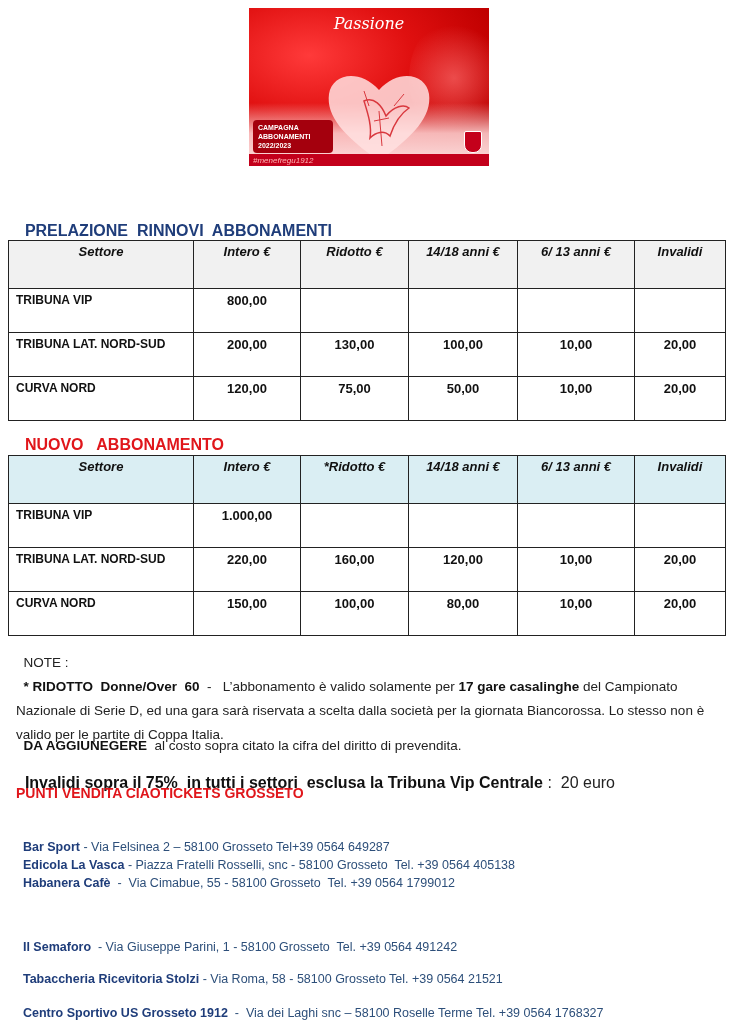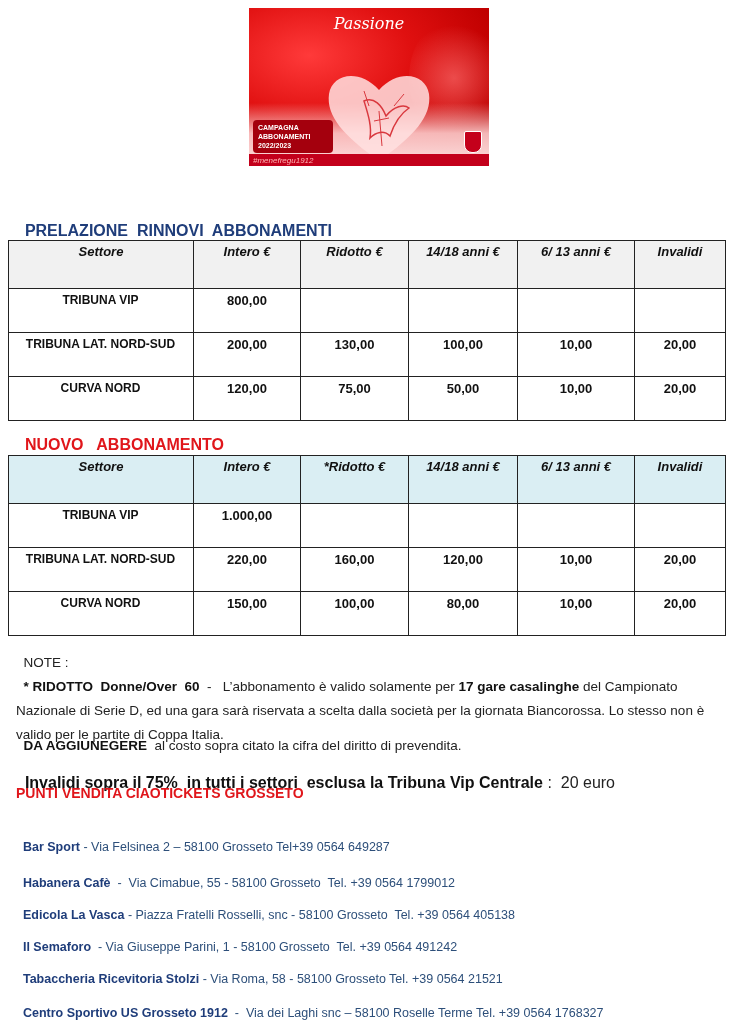--- a/index.html
+++ b/index.html
@@ -28,21 +28,21 @@
   .h { position: absolute; left: 16px; font-weight: bold; font-size: 16px; white-space: nowrap; }
   .h.blue { color: #1f3d7a; top: 204px; }
   .h.red { color: #e0161b; top: 418px; }
   .h .sp { display: inline-block; width: 10px; }
 
   
   table.prices { position: absolute; left: 8px; width: 717px; border-collapse: collapse; table-layout: fixed; }
   table.prices td, table.prices th { border: 1.5px solid #222; font-size: 13px; padding: 8px; vertical-align: top; }
   table.prices th { font-weight: bold; font-style: italic; text-align: center; height: 36px; padding-top: 3px; }
   table.prices td { font-weight: bold; height: 31px; padding-top: 4px; }
-  table.prices td.label { text-align: center; padding-left: 7px; font-size: 12px; }
+  table.prices td.label { text-align: left; padding-left: 7px; font-size: 12px; }
   table.prices td.num { text-align: center; }
   #t1 { top: 240px; }
   #t1 th { background: #f1f1f1; }
   #t2 { top: 455px; }
   #t2 th { background: #daeef3; }
   col.c1 { width: 185px; } col.c2 { width: 107px; } col.c3 { width: 108px; } col.c4 { width: 109px; } col.c5 { width: 117px; } col.c6 { width: 91px; }
 
   
   .note { position: absolute; left: 16px; width: 705px; font-size: 13.5px; line-height: 24px; color: #222; }
   .note b { color: #111; }
@@ -192,21 +192,21 @@
 </div>
 
 <div class="points-title">PUNTI  VENDITA  CIAOTICKETS  GROSSETO</div>
 
 <div class="store" style="top: 826px; white-space: pre;">
   <span class="name">Bar Sport</span><span> - Via Felsinea 2 – 58100 Grosseto Tel+39 0564 649287</span>
 </div>
 <div class="store" style="top: 862px; white-space: pre;">
   <span class="name">Habanera Cafè</span><span>  -  Via Cimabue, 55 - 58100 Grosseto  Tel. +39 0564 1799012</span>
 </div>
-<div class="store" style="top: 894px; white-space: pre;">
+<div class="store" style="top: 844px; white-space: pre;">
   <span class="name">Edicola La Vasca</span><span> - Piazza Fratelli Rosselli, snc - 58100 Grosseto  Tel. +39 0564 405138</span>
 </div>
 <div class="store" style="top: 926px; white-space: pre;">
   <span class="name">Il Semaforo</span><span>  - Via Giuseppe Parini, 1 - 58100 Grosseto  Tel. +39 0564 491242</span>
 </div>
 <div class="store" style="top: 958px; white-space: pre;">
   <span class="name">Tabaccheria Ricevitoria Stolzi</span><span> - Via Roma, 58 - 58100 Grosseto Tel. +39 0564 21521</span>
 </div>
 <div class="store" style="top: 992px; white-space: pre;">
   <span class="name">Centro Sportivo US Grosseto 1912</span><span>  -  Via dei Laghi snc – 58100 Roselle Terme Tel. +39 0564 1768327</span>

